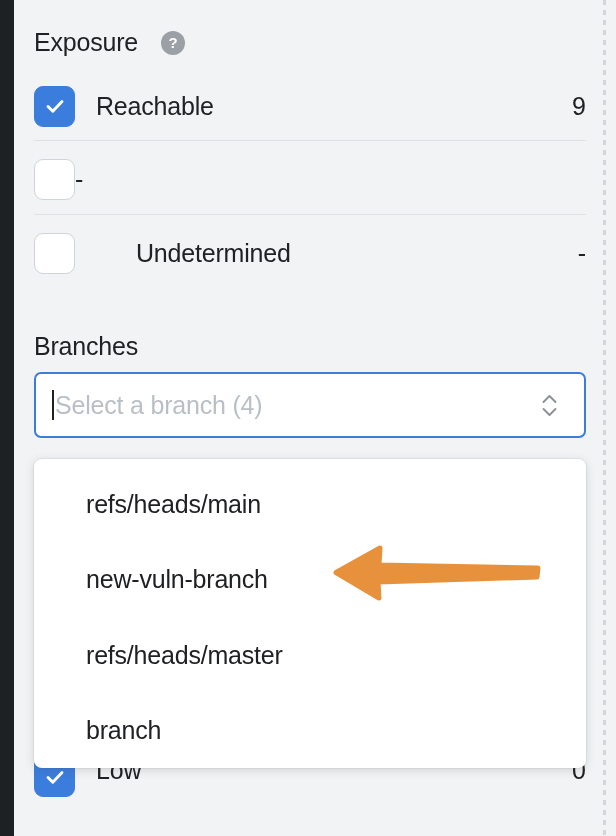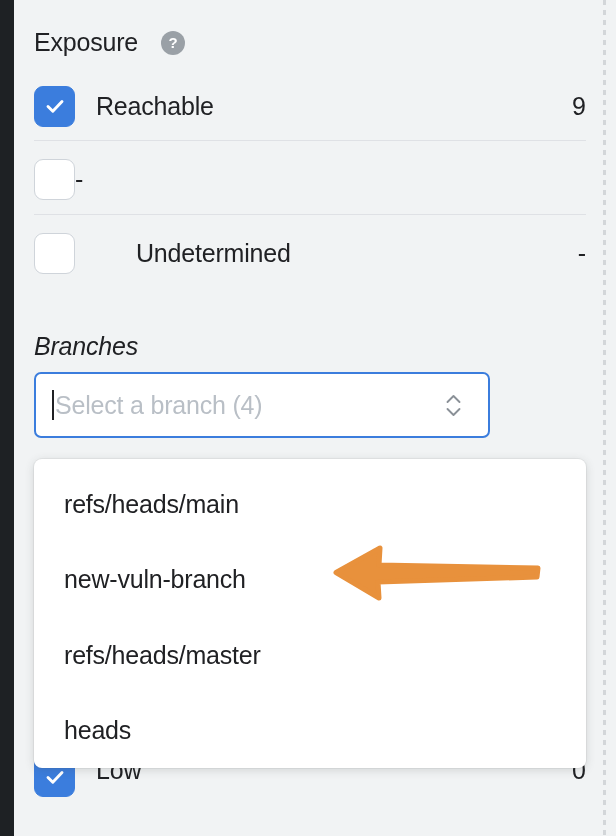--- a/index.html
+++ b/index.html
@@ -124,27 +124,26 @@
     background: #dfe1e5;
   }
 
   
   .branches-label {
     position: absolute;
     left: 20px;
     font-size: 25px;
     color: #202124;
     letter-spacing: -0.2px;
-    font-style: italic;
   }
 
   .select-box {
     position: absolute;
     left: 20px;
-    width: 456px;
+    width: 552px;
     height: 66px;
     background: #ffffff;
     border: 2px solid #3b7ddd;
     border-radius: 7px;
     display: flex;
     align-items: center;
     padding: 0 14px 0 16px;
     cursor: text;
   }
   .caret {
@@ -185,21 +184,21 @@
     z-index: 20;
     overflow: hidden;
   }
   .dropdown-item {
     position: absolute;
     left: 0;
     width: 552px;
     height: 52px;
     display: flex;
     align-items: center;
-    padding-left: 30px;
+    padding-left: 52px;
     font-size: 25px;
     color: #202124;
     letter-spacing: -0.2px;
     cursor: pointer;
     white-space: nowrap;
   }
 
   
   .obscured-row {
     position: absolute;
@@ -283,20 +282,20 @@
       </svg>
     </span>
     <span class="facet-label">Low</span>
     <span class="facet-value">0</span>
   </div>
 
   <div class="dropdown">
     <div class="dropdown-item" style="top:19px;">refs/heads/main</div>
     <div class="dropdown-item" style="top:94px;">new-vuln-branch</div>
     <div class="dropdown-item" style="top:170px;">refs/heads/master</div>
-    <div class="dropdown-item" style="top:245px;">heads</div>
+    <div class="dropdown-item" style="top:245px;">branch</div>
   </div>
 
 </div>
 
 <svg class="annotation-arrow" viewBox="0 0 210 70">
   <path d="M4 34.5 L48 10 L47 27 L206 30 L205 39 L46 44 L47 60 Z" fill="#e8913c" stroke="#e8913c" stroke-width="5" stroke-linejoin="round"></path>
 </svg>
 
 </body></html>

